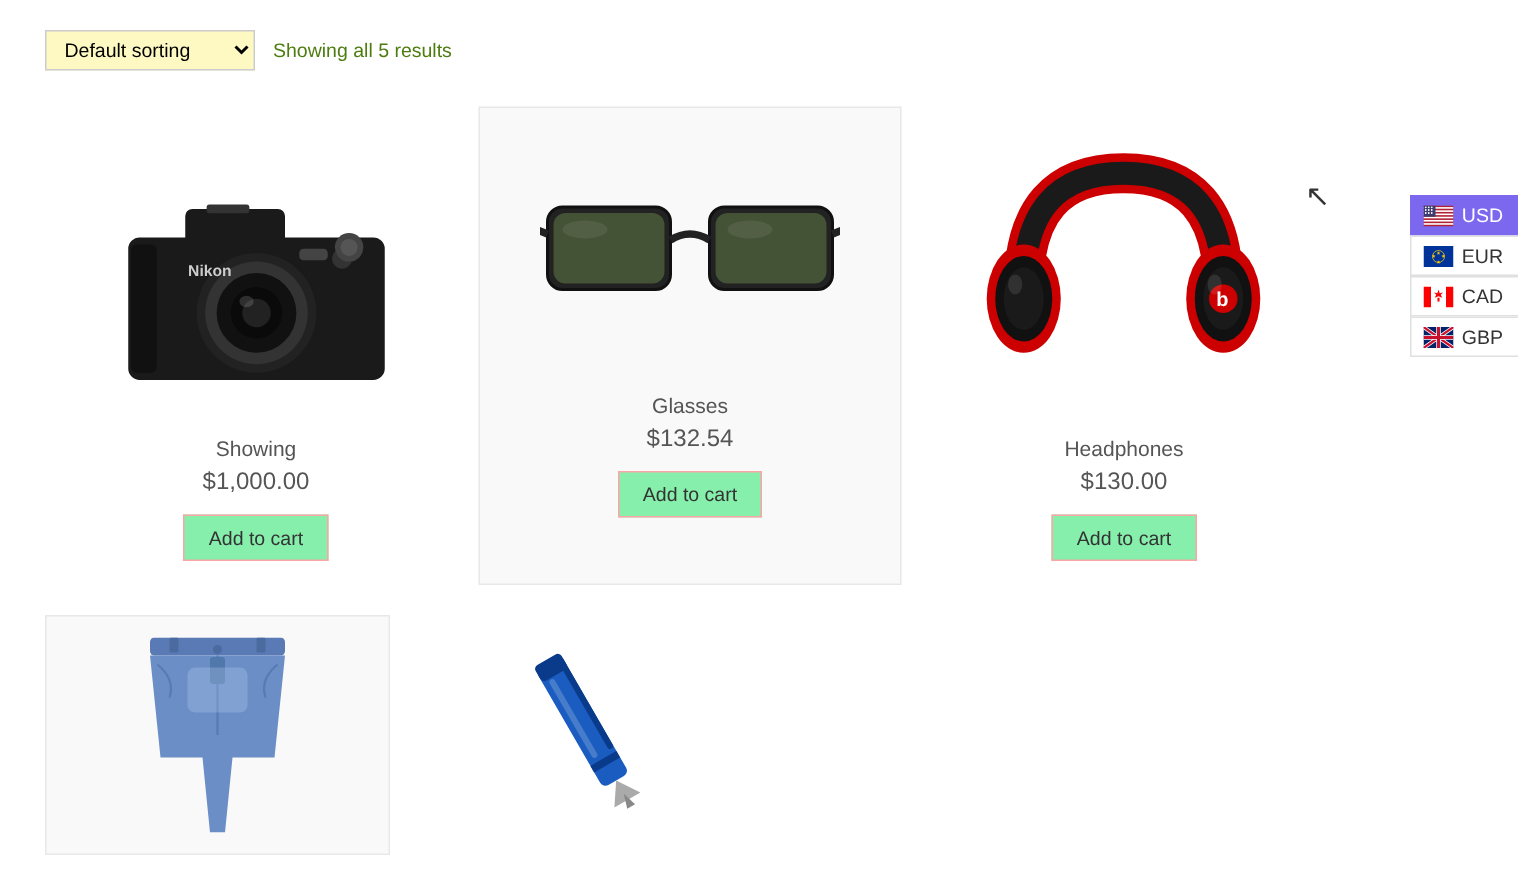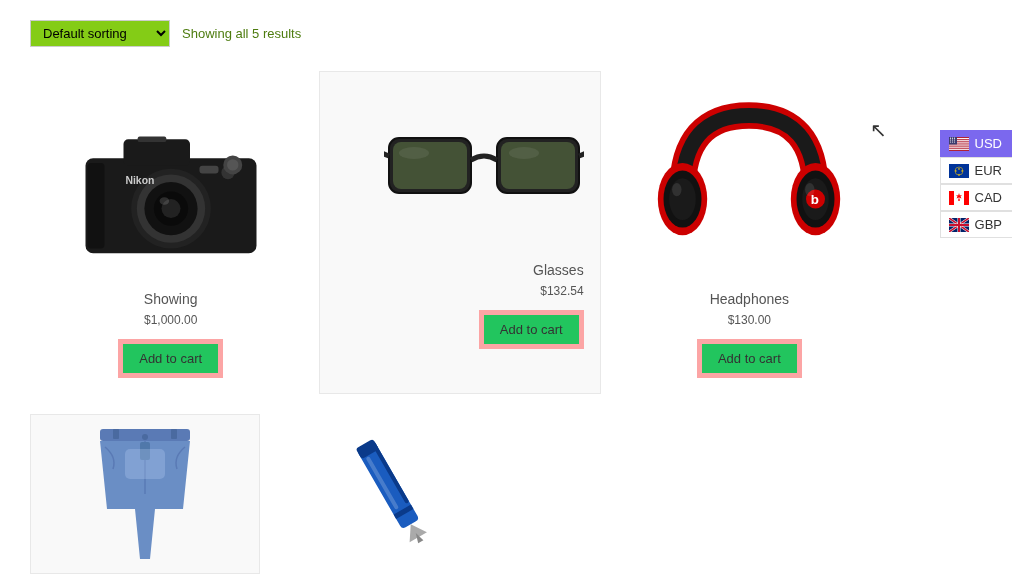--- a/index.html
+++ b/index.html
@@ -15,21 +15,21 @@
       max-width: 1024px;
     }
     .toolbar {
       display: flex;
       align-items: center;
       gap: 12px;
       margin-bottom: 24px;
     }
     .sort-select {
       border: 1px solid #ccc;
-      background: #84cc16;
+      background: #fef9c3;
       padding: 4px 8px;
       font-size: 13px;
       cursor: pointer;
       width: 140px;
       appearance: auto;
     }
     .result-count {
       font-size: 13px;
       color: #4d7c0f;
     }
@@ -42,48 +42,47 @@
     .product-card {
       display: flex;
       flex-direction: column;
       align-items: center;
       padding: 16px;
       text-align: center;
     }
     .product-card.bordered {
       border: 1px solid #e8e8e8;
       background: #f9f9f9;
-      align-items: flex-end;
     }
     .product-image-area {
       width: 200px;
       height: 190px;
       display: flex;
       align-items: center;
       justify-content: center;
       margin-bottom: 14px;
     }
     
     .camera-img {
       width: 190px;
       height: 170px;
     }
     .product-name {
       font-size: 14px;
       color: #555;
       margin-bottom: 6px;
     }
     .product-price {
-      font-size: 12px;
+      font-size: 16px;
       color: #555;
       margin-bottom: 12px;
     }
     .add-to-cart-btn {
-      border: 5px solid #fca5a5;
-      background: #22c55e;
+      border: 1px solid #fca5a5;
+      background: #86efac;
       padding: 7px 16px;
       font-size: 13px;
       cursor: pointer;
       color: #333;
     }
     
     .currency-switcher {
       position: fixed;
       right: 12px;
       top: 130px;

